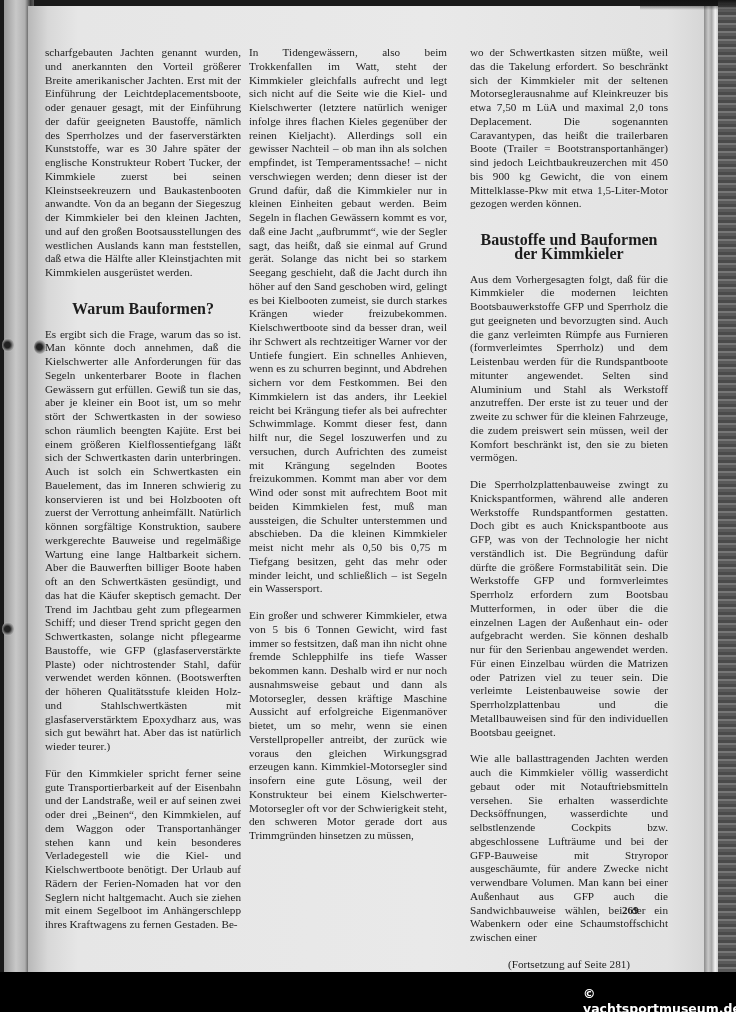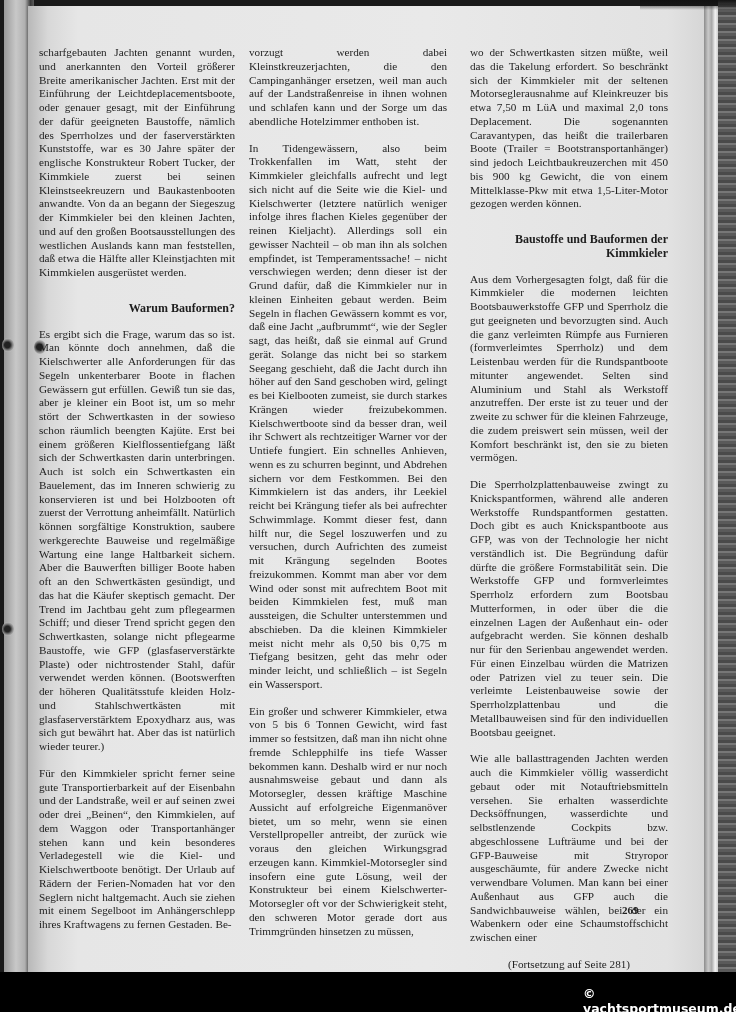--- a/index.html
+++ b/index.html
@@ -36,24 +36,24 @@
     position: absolute; width: 12px; height: 14px; border-radius: 50%;
     background: radial-gradient(circle at 45% 50%, #222 0 30%, #888 55%, #ccc 80%);
   }
   .col {
     position: absolute; top: 46px;
     font-size: 11.2px; line-height: 13.75px; color: #1d1d1d;
     text-align: justify; hyphens: manual;
   }
   .col p { margin: 0 0 13px 0; }
   .col h3 {
-    font-size: 12px; line-height: 13.75px; font-weight: bold;
-    margin: 22px 0 12px 0; text-align: right;
+    font-size: 16px; line-height: 13.75px; font-weight: bold;
+    margin: 22px 0 12px 0; text-align: center;
   }
-  .col-1 { left: 39px; width: 196px; }
+  .col-1 { left: 45px; width: 196px; }
   .col-2 { left: 249px; width: 198px; }
   .col-3 { left: 470px; width: 198px; }
   .continued { text-align: center; margin-top: 20px; }
   .page-number {
     position: absolute; left: 622px; top: 904px;
     font-size: 11px; font-weight: bold; color: #222;
   }
   .copyright {
     position: absolute; left: 583px; top: 986px;
     font-family: "DejaVu Sans", sans-serif; font-size: 12.5px; font-weight: bold; color: #fff;
@@ -74,21 +74,20 @@
 </div>
 
 <div class="col col-1">
   <p>scharfgebauten Jachten genannt wurden, und anerkannten den Vorteil größerer Breite amerikanischer Jachten. Erst mit der Einführung der Leichtdeplacementsboote, oder genauer gesagt, mit der Einführung der dafür geeigneten Baustoffe, nämlich des Sperrholzes und der faserverstärkten Kunststoffe, war es 30 Jahre später der englische Konstrukteur Robert Tucker, der Kimmkiele zuerst bei seinen Kleinstseekreuzern und Baukastenbooten anwandte. Von da an begann der Siegeszug der Kimmkieler bei den kleinen Jachten, und auf den großen Bootsausstellungen des westlichen Auslands kann man feststellen, daß etwa die Hälfte aller Kleinstjachten mit Kimmkielen ausgerüstet werden.</p>
   <h3>Warum Bauformen?</h3>
   <p>Es ergibt sich die Frage, warum das so ist. Man könnte doch annehmen, daß die Kielschwerter alle Anforderungen für das Segeln unkenterbarer Boote in flachen Gewässern gut erfüllen. Gewiß tun sie das, aber je kleiner ein Boot ist, um so mehr stört der Schwertkasten in der sowieso schon räumlich beengten Kajüte. Erst bei einem größeren Kielflossentiefgang läßt sich der Schwertkasten darin unterbringen. Auch ist solch ein Schwertkasten ein Bauelement, das im Inneren schwierig zu konservieren ist und bei Holzbooten oft zuerst der Verrottung anheimfällt. Natürlich können sorgfältige Konstruktion, saubere werkgerechte Bauweise und regelmäßige Wartung eine lange Haltbarkeit sichern. Aber die Bauwerften billiger Boote haben oft an den Schwertkästen gesündigt, und das hat die Käufer skeptisch gemacht. Der Trend im Jachtbau geht zum pflegearmen Schiff; und dieser Trend spricht gegen den Schwertkasten, solange nicht pflegearme Baustoffe, wie GFP (glasfaserverstärkte Plaste) oder nichtrostender Stahl, dafür verwendet werden können. (Bootswerften der höheren Qualitätsstufe kleiden Holz- und Stahlschwertkästen mit glasfaserverstärktem Epoxydharz aus, was sich gut bewährt hat. Aber das ist natürlich wieder teurer.)</p>
   <p>Für den Kimmkieler spricht ferner seine gute Transportierbarkeit auf der Eisenbahn und der Landstraße, weil er auf seinen zwei oder drei „Beinen“, den Kimmkielen, auf dem Waggon oder Transportanhänger stehen kann und kein besonderes Verladegestell wie die Kiel- und Kielschwertboote benötigt. Der Urlaub auf Rädern der Ferien-Nomaden hat vor den Seglern nicht haltgemacht. Auch sie ziehen mit einem Segelboot im Anhängerschlepp ihres Kraftwagens zu fernen Gestaden. Be-</p>
 </div>
 
 <div class="col col-2">
-  <p>vorzugt werden dabei Kleinstkreuzerjachten, die den Campinganhänger ersetzen, weil man auch auf der Landstraßenreise in ihnen wohnen und schlafen kann und der Sorge um das abendliche Hotelzimmer enthoben ist.</p>
   <p>In Tidengewässern, also beim Trokkenfallen im Watt, steht der Kimmkieler gleichfalls aufrecht und legt sich nicht auf die Seite wie die Kiel- und Kielschwerter (letztere natürlich weniger infolge ihres flachen Kieles gegenüber der reinen Kieljacht). Allerdings soll ein gewisser Nachteil – ob man ihn als solchen empfindet, ist Temperamentssache! – nicht verschwiegen werden; denn dieser ist der Grund dafür, daß die Kimmkieler nur in kleinen Einheiten gebaut werden. Beim Segeln in flachen Gewässern kommt es vor, daß eine Jacht „aufbrummt“, wie der Segler sagt, das heißt, daß sie einmal auf Grund gerät. Solange das nicht bei so starkem Seegang geschieht, daß die Jacht durch ihn höher auf den Sand geschoben wird, gelingt es bei Kielbooten zumeist, sie durch starkes Krängen wieder freizubekommen. Kielschwertboote sind da besser dran, weil ihr Schwert als rechtzeitiger Warner vor der Untiefe fungiert. Ein schnelles Anhieven, wenn es zu schurren beginnt, und Abdrehen sichern vor dem Festkommen. Bei den Kimmkielern ist das anders, ihr Leekiel reicht bei Krängung tiefer als bei aufrechter Schwimmlage. Kommt dieser fest, dann hilft nur, die Segel loszuwerfen und zu versuchen, durch Aufrichten des zumeist mit Krängung segelnden Bootes freizukommen. Kommt man aber vor dem Wind oder sonst mit aufrechtem Boot mit beiden Kimmkielen fest, muß man aussteigen, die Schulter unterstemmen und abschieben. Da die kleinen Kimmkieler meist nicht mehr als 0,50 bis 0,75 m Tiefgang besitzen, geht das mehr oder minder leicht, und schließlich – ist Segeln ein Wassersport.</p>
   <p>Ein großer und schwerer Kimmkieler, etwa von 5 bis 6 Tonnen Gewicht, wird fast immer so festsitzen, daß man ihn nicht ohne fremde Schlepphilfe ins tiefe Wasser bekommen kann. Deshalb wird er nur noch ausnahmsweise gebaut und dann als Motorsegler, dessen kräftige Maschine Aussicht auf erfolgreiche Eigenmanöver bietet, um so mehr, wenn sie einen Verstellpropeller antreibt, der zurück wie voraus den gleichen Wirkungsgrad erzeugen kann. Kimmkiel-Motorsegler sind insofern eine gute Lösung, weil der Konstrukteur bei einem Kielschwerter-Motorsegler oft vor der Schwierigkeit steht, den schweren Motor gerade dort aus Trimmgründen hinsetzen zu müssen,</p>
 </div>
 
 <div class="col col-3">
   <p>wo der Schwertkasten sitzen müßte, weil das die Takelung erfordert. So beschränkt sich der Kimmkieler mit der seltenen Motorsegler­ausnahme auf Kleinkreuzer bis etwa 7,50 m LüA und maximal 2,0 tons Deplacement. Die sogenannten Caravantypen, das heißt die trailerbaren Boote (Trailer = Bootstransportanhänger) sind jedoch Leichtbaukreuzerchen mit 450 bis 900 kg Gewicht, die von einem Mittelklasse-Pkw mit etwa 1,5-Liter-Motor gezogen werden können.</p>
   <h3>Baustoffe und Bauformen der Kimmkieler</h3>
   <p>Aus dem Vorhergesagten folgt, daß für die Kimmkieler die modernen leichten Bootsbauwerkstoffe GFP und Sperrholz die gut geeigneten und bevorzugten sind. Auch die ganz verleimten Rümpfe aus Furnieren (formverleimtes Sperrholz) und dem Leistenbau werden für die Rundspantboote mitunter angewendet. Selten sind Aluminium und Stahl als Werkstoff anzutreffen. Der erste ist zu teuer und der zweite zu schwer für die kleinen Fahrzeuge, die zudem preiswert sein müssen, weil der Komfort beschränkt ist, den sie zu bieten vermögen.</p>
   <p>Die Sperrholzplattenbauweise zwingt zu Knickspantformen, während alle anderen Werkstoffe Rundspantformen gestatten. Doch gibt es auch Knickspantboote aus GFP, was von der Technologie her nicht verständlich ist. Die Begründung dafür dürfte die größere Formstabilität sein. Die Werkstoffe GFP und formverleimtes Sperrholz erfordern zum Bootsbau Mutterformen, in oder über die die einzelnen Lagen der Außenhaut ein- oder aufgebracht werden. Sie können deshalb nur für den Serienbau angewendet werden. Für einen Einzelbau würden die Matrizen oder Patrizen viel zu teuer sein. Die verleimte Leistenbauweise sowie der Sperrholzplattenbau und die Metallbauweisen sind für den individuellen Bootsbau geeignet.</p>
   <p>Wie alle ballasttragenden Jachten werden auch die Kimmkieler völlig wasserdicht gebaut oder mit Notauftriebsmitteln versehen. Sie erhalten wasserdichte Decksöffnungen, wasserdichte und selbstlenzende Cockpits bzw. abgeschlossene Lufträume und bei der GFP-Bauweise mit Stryropor ausgeschäumte, für andere Zwecke nicht verwendbare Volumen. Man kann bei einer Außenhaut aus GFP auch die Sandwichbauweise wählen, bei der ein Wabenkern oder eine Schaumstoffschicht zwischen einer</p>

